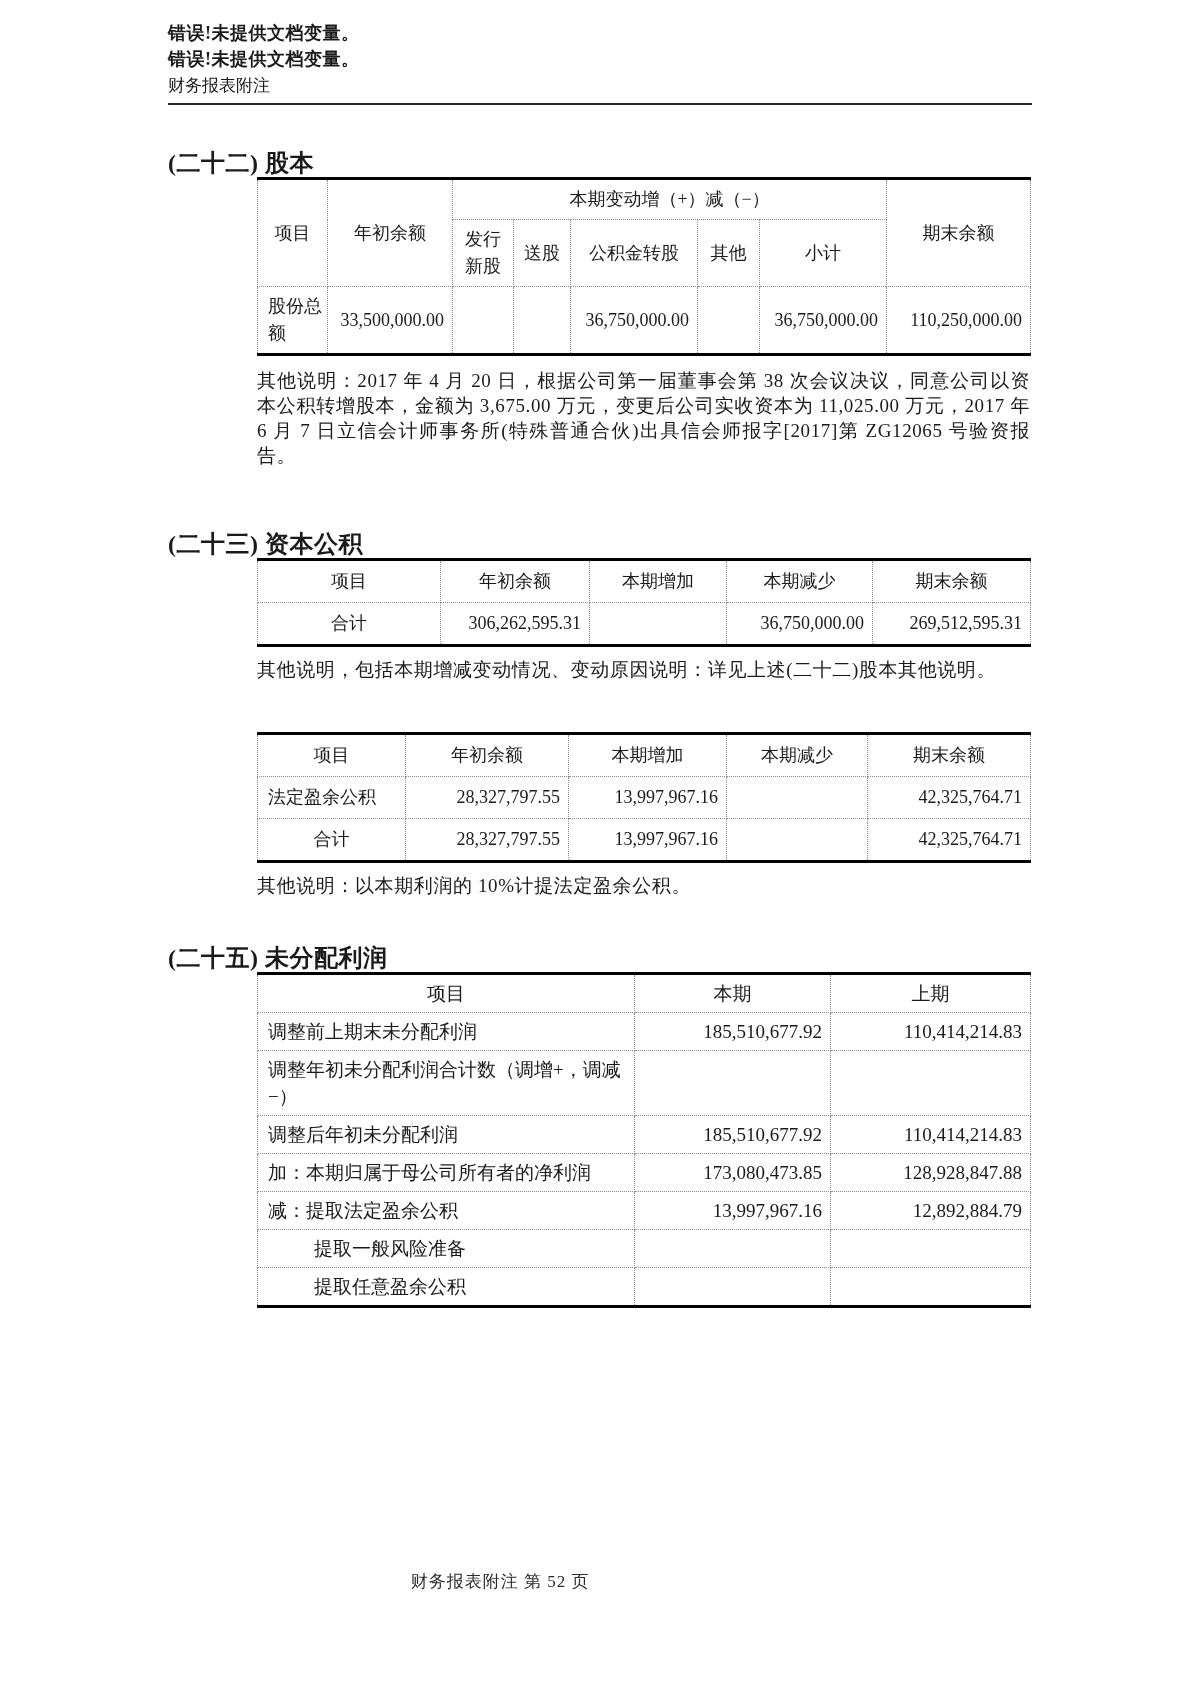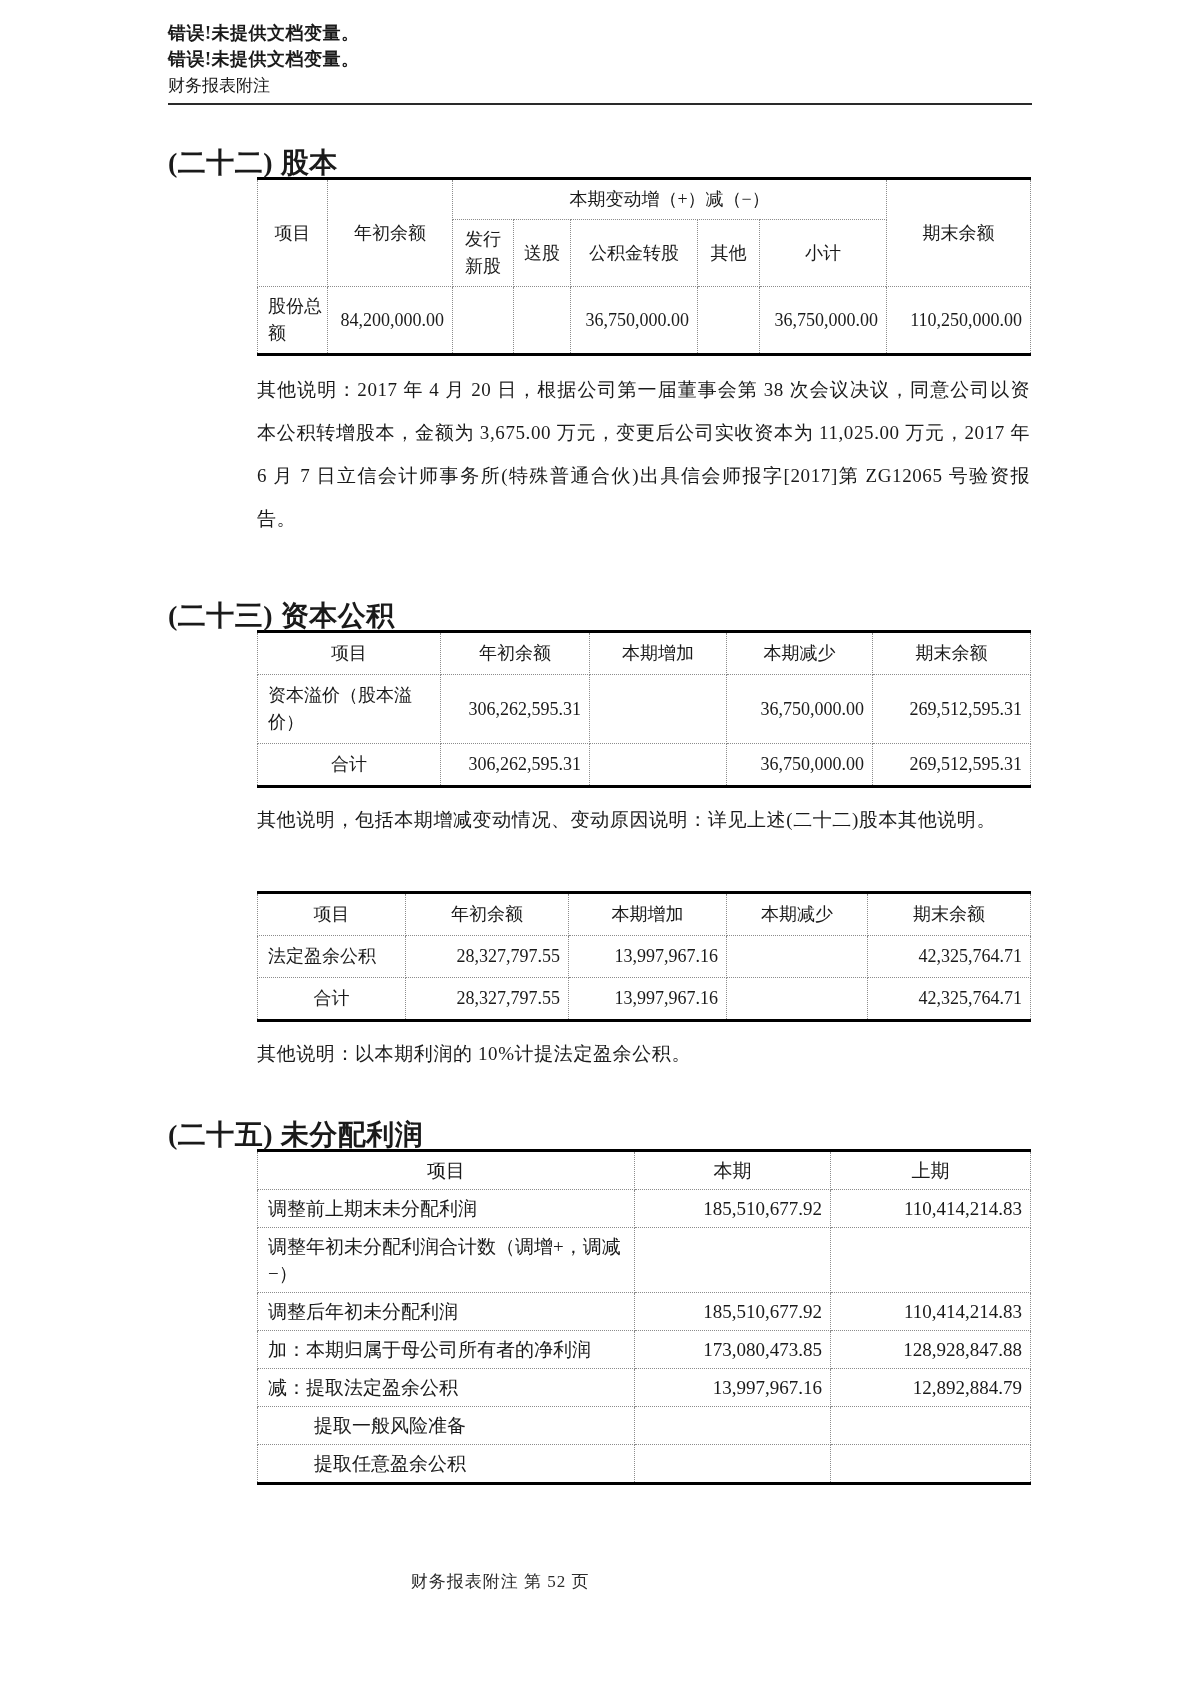--- a/index.html
+++ b/index.html
@@ -11,21 +11,21 @@
     position:relative;
     overflow:hidden;
   }
   .content{margin:0 168px;}
   
   .doc-header{padding-top:20px;}
   .hdr-bold{font-weight:bold;font-size:18px;line-height:26px;letter-spacing:.5px;}
   .hdr-normal{font-size:17px;line-height:25px;margin-top:1px;}
   .hdr-rule{border-top:2px solid #2a2a2a;margin-top:5px;}
   
-  .sec-title{font-size:28px;font-weight:bold;margin:0;line-height:28px;letter-spacing:.5px;}
+  .sec-title{font-size:24px;font-weight:bold;margin:0;line-height:28px;letter-spacing:.5px;}
   .sec22{margin-top:44px;}
   .sec23{margin-top:62px;}
   .sec24{margin-top:50px;}
   .sec25{margin-top:46px;}
   
   table.tbl{
     border-collapse:collapse;table-layout:fixed;
     width:773px;margin-left:89px;margin-top:0;
     border-top:3px solid #000;border-bottom:3px solid #000;
     font-size:18px;
@@ -42,21 +42,21 @@
   .tbl td.num{text-align:right;padding-right:8px;}
   .tbl td.lbl{text-align:left;padding-left:10px;}
   .tbl td.ctr{text-align:center;}
   .tbl td.indent{padding-left:56px;}
   .tbl-1 th{padding:6px 5px;}
   .tbl-1 td{padding-top:6px;padding-bottom:6px;}
   .tbl-25 th,.tbl-25 td{padding-top:5px;padding-bottom:5px;font-size:19px;line-height:27px;}
   
   .note{
     width:773px;margin-left:89px;margin-top:12px;
-    font-size:19px;line-height:43px;
+    font-size:19px;line-height:25px;
     text-align:justify;text-justify:inter-ideograph;
     letter-spacing:.6px;
   }
   .note-tight{margin-top:10px;}
   
   .page-footer{
     position:absolute;left:0;top:1570px;width:1000px;
     text-align:center;font-size:17px;color:#2b2b2b;letter-spacing:1px;
   }
 </style>
@@ -96,21 +96,21 @@
           <th>发行新股</th>
           <th>送股</th>
           <th>公积金转股</th>
           <th>其他</th>
           <th>小计</th>
         </tr>
       </thead>
       <tbody>
         <tr>
           <td class="lbl">股份总额</td>
-          <td class="num">84,200,000.00</td>
+          <td class="num">33,500,000.00</td>
           <td class="num"></td>
           <td class="num"></td>
           <td class="num">36,750,000.00</td>
           <td class="num"></td>
           <td class="num">36,750,000.00</td>
           <td class="num">110,250,000.00</td>
         </tr>
       </tbody>
     </table>
     <p class="note">其他说明：2017 年 4 月 20 日，根据公司第一届董事会第 38 次会议决议，同意公司以资本公积转增股本，金额为 3,675.00 万元，变更后公司实收资本为 11,025.00 万元，2017 年 6 月 7 日立信会计师事务所(特殊普通合伙)出具信会师报字[2017]第 ZG12065 号验资报告。</p>
@@ -130,27 +130,20 @@
         <tr>
           <th>项目</th>
           <th>年初余额</th>
           <th>本期增加</th>
           <th>本期减少</th>
           <th>期末余额</th>
         </tr>
       </thead>
       <tbody>
         <tr>
-          <td class="lbl">资本溢价（股本溢价）</td>
-          <td class="num">306,262,595.31</td>
-          <td class="num"></td>
-          <td class="num">36,750,000.00</td>
-          <td class="num">269,512,595.31</td>
-        </tr>
-        <tr>
           <td class="ctr">合计</td>
           <td class="num">306,262,595.31</td>
           <td class="num"></td>
           <td class="num">36,750,000.00</td>
           <td class="num">269,512,595.31</td>
         </tr>
       </tbody>
     </table>
     <p class="note note-tight">其他说明，包括本期增减变动情况、变动原因说明：详见上述(二十二)股本其他说明。</p>
   </section>

